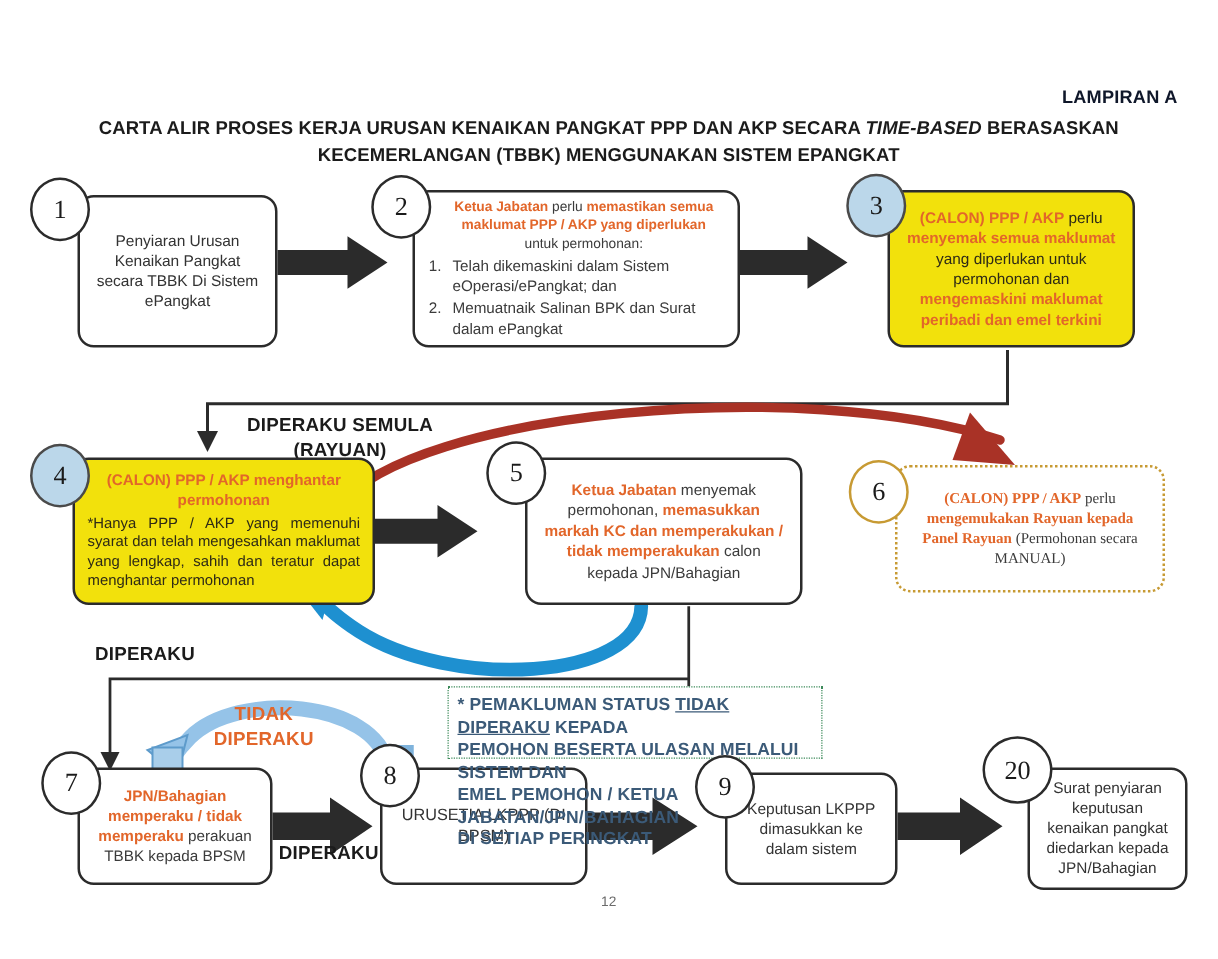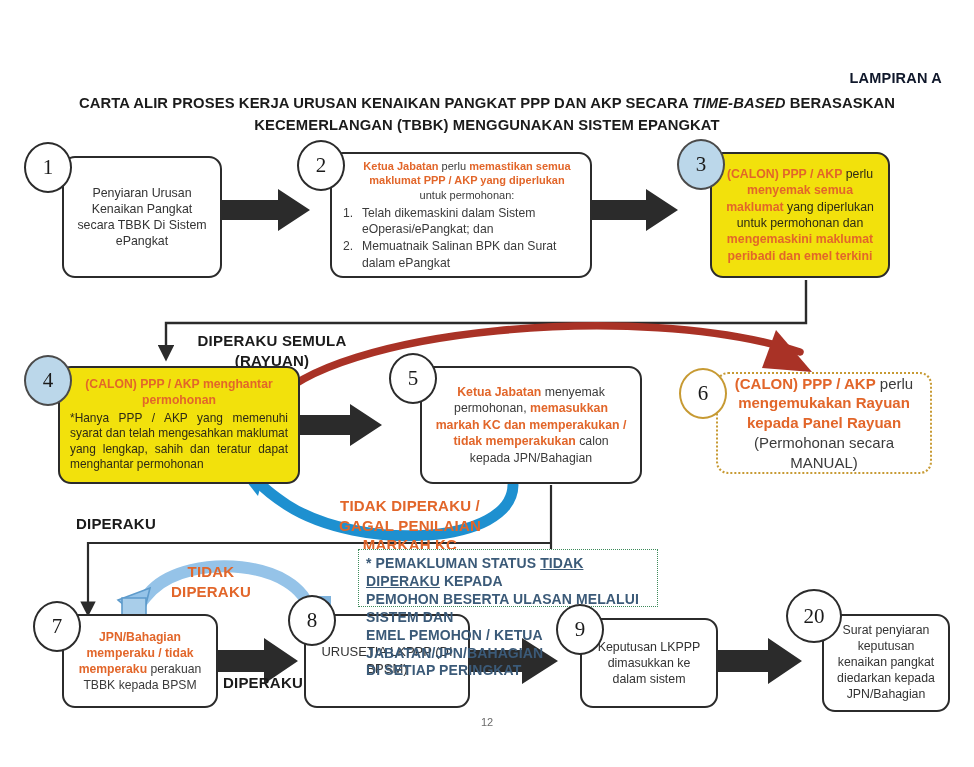--- a/index.html
+++ b/index.html
@@ -184,21 +184,21 @@
           <span class="nm">2.</span>
           <span>Memuatnaik Salinan BPK dan Surat dalam ePangkat</span>
         </div>
       </div>
     </div>
   </div>
   <div class="num" style="left:297px;top:140px;">
     <span>2</span>
   </div>
 
-  <div class="box yellow" style="left:710px;top:152px;width:180px;height:126px;">
+  <div class="box yellow" style="left:710px;top:152px;width:198px;height:126px;">
     <div class="inner" style="font-size:12.3px;line-height:1.34;">
       <span class="t-or-y">(CALON) PPP / AKP</span><span class="t-dk-y"> perlu </span><span class="t-or-y">menyemak semua maklumat</span><span class="t-dk-y"> yang diperlukan untuk permohonan dan </span><span class="t-or-y">mengemaskini maklumat peribadi dan emel terkini</span>
     </div>
   </div>
   <div class="num blue" style="left:677px;top:139px;">
     <span>3</span>
   </div>
 
   <div class="lbl" style="left:192px;top:331px;width:160px;">
     <div>DIPERAKU SEMULA</div>
@@ -218,33 +218,28 @@
   <div class="box" style="left:420px;top:366px;width:222px;height:118px;">
     <div class="inner" style="font-size:12.3px;line-height:1.33;">
       <span class="t-or">Ketua Jabatan</span><span class="t-dk"> menyemak permohonan, </span><span class="t-or">memasukkan markah KC dan memperakukan / tidak memperakukan</span><span class="t-dk"> calon kepada JPN/Bahagian</span>
     </div>
   </div>
   <div class="num" style="left:389px;top:353px;">
     <span>5</span>
   </div>
 
   <div class="box dotted" style="left:716px;top:372px;width:216px;height:102px;">
-    <div class="inner" style="font-size:15px;line-height:1.32;">
+    <div class="inner" style="font-size:12px;line-height:1.32;font-family:Liberation Serif, serif;">
       <span class="t-or">(CALON) PPP / AKP</span><span class="t-dk"> perlu </span><span class="t-or">mengemukakan Rayuan kepada Panel Rayuan</span><span class="t-dk"> (Permohonan secara MANUAL)</span>
     </div>
   </div>
   <div class="num gold" style="left:679px;top:368px;">
     <span>6</span>
   </div>
 
-  <div class="lbl orange" style="left:320px;top:496px;width:180px;">
-    <div>TIDAK DIPERAKU /</div>
-    <div>GAGAL PENILAIAN</div>
-    <div>MARKAH KC</div>
-  </div>
 
   <div class="lbl" style="left:76px;top:514px;width:110px;text-align:left;">DIPERAKU</div>
 
   <div class="lbl orange" style="left:163px;top:562px;width:96px;">
     <div>TIDAK</div>
     <div>DIPERAKU</div>
   </div>
 
   <div class="lbl" style="left:218px;top:673px;width:90px;">DIPERAKU</div>
 

